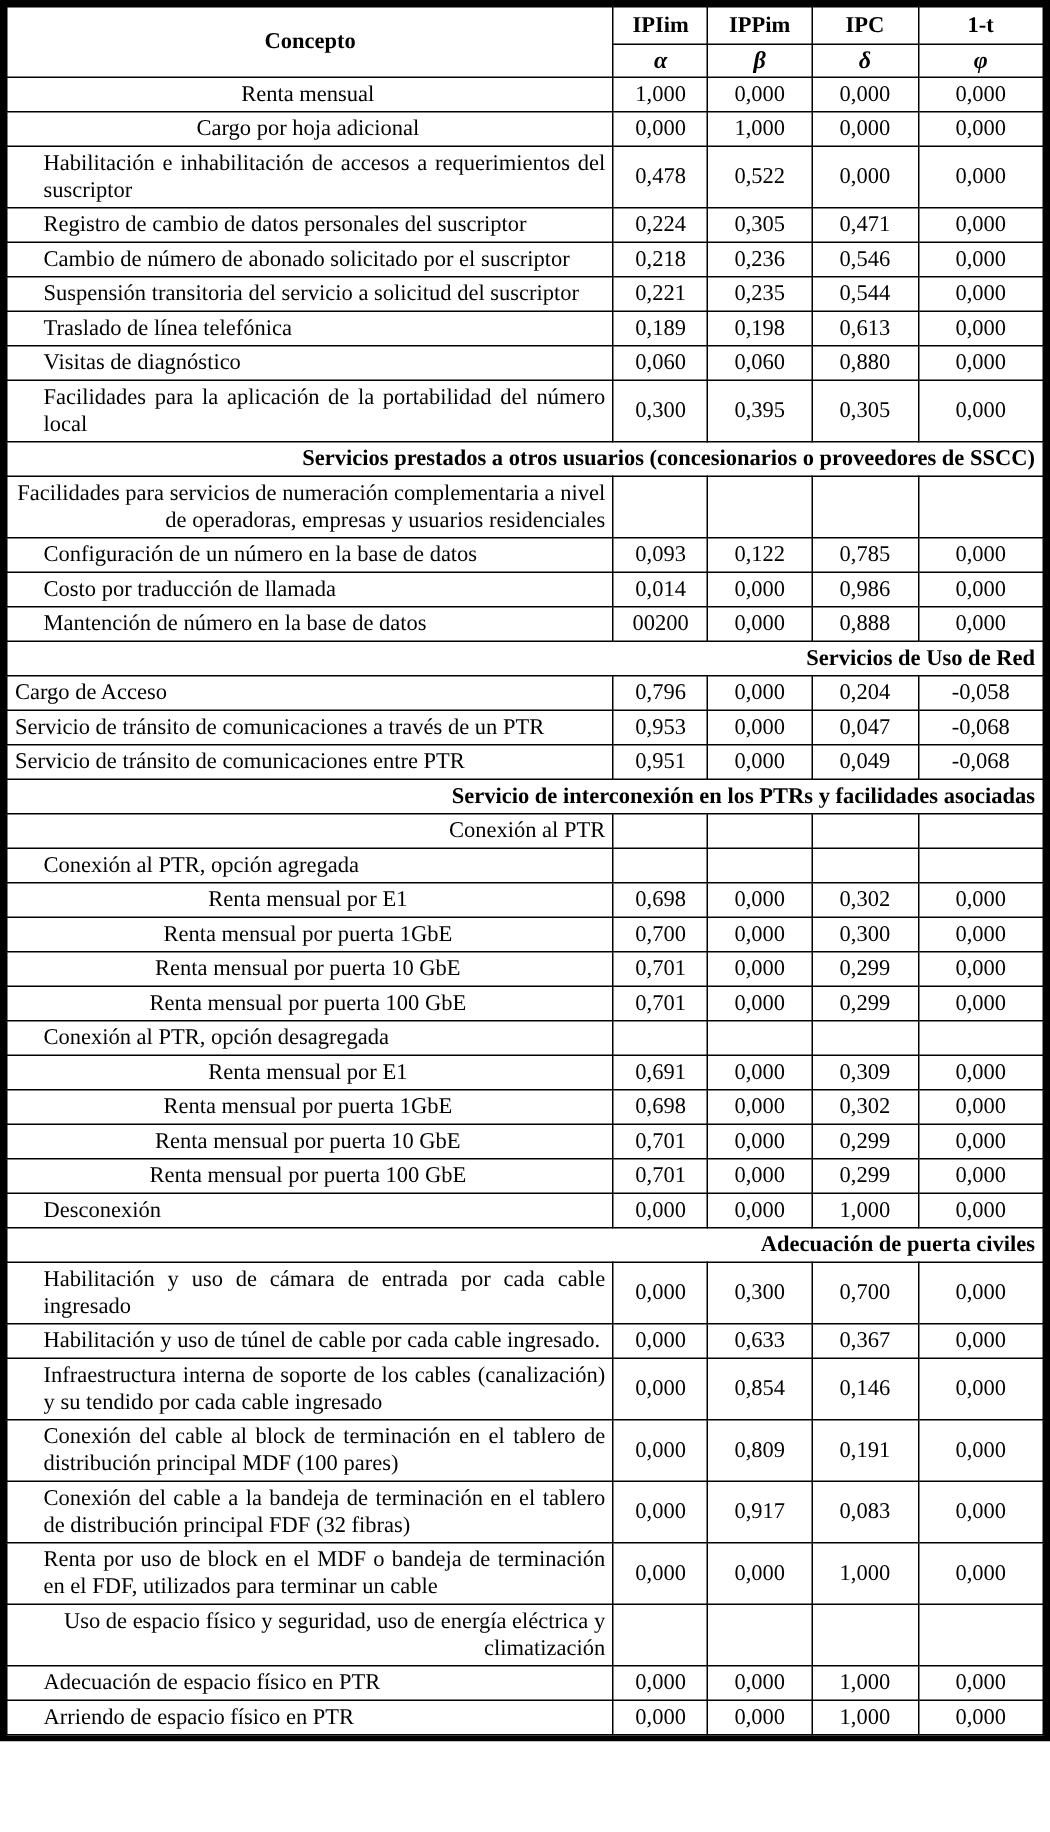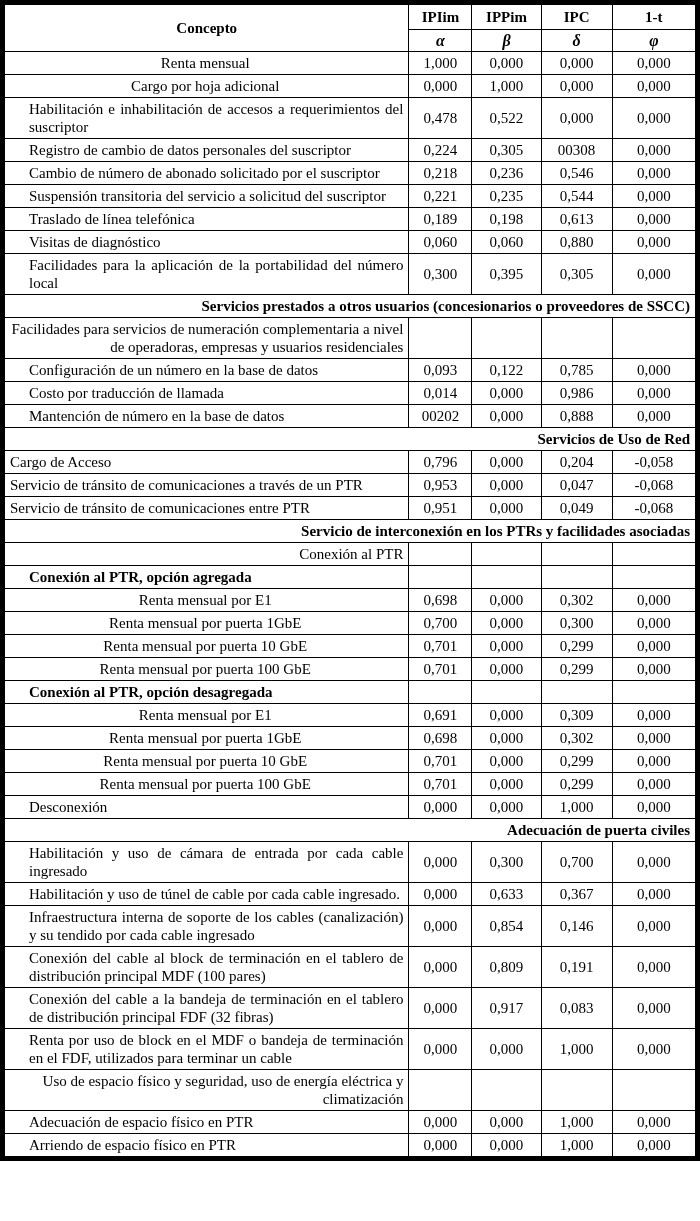--- a/index.html
+++ b/index.html
@@ -35,21 +35,21 @@
     font-style: italic;
     font-size: 16px;
     font-weight: bold;
     padding: 1px 2px;
   }
   td.v { text-align: center; }
   
   td.c.r  { text-align: center; padding-right: 8px; }
   td.c.l  { text-align: justify; padding-left: 24px; }
   td.c.lf { text-align: left; padding-left: 5px; }
-  td.c.le { text-align: left; padding-left: 24px; font-weight: bold; }
+  td.c.le { text-align: left; padding-left: 24px; }
   td.c.s  { font-weight: bold; text-align: right; padding-left: 3px; }
   td.c.be { font-weight: normal; text-align: right; padding-left: 3px; }
 </style>
 </head>
 <body>
 
 <div class="frame">
   <table>
     <colgroup>
       <col style="width:398px">
@@ -92,21 +92,21 @@
           <td class="c l">Habilitación e inhabilitación de accesos a requerimientos del suscriptor</td>
           <td class="v">0,478</td>
           <td class="v">0,522</td>
           <td class="v">0,000</td>
           <td class="v">0,000</td>
         </tr>
         <tr>
           <td class="c l">Registro de cambio de datos personales del suscriptor</td>
           <td class="v">0,224</td>
           <td class="v">0,305</td>
-          <td class="v">00308</td>
+          <td class="v">0,471</td>
           <td class="v">0,000</td>
         </tr>
         <tr>
           <td class="c l">Cambio de número de abonado solicitado por el suscriptor</td>
           <td class="v">0,218</td>
           <td class="v">0,236</td>
           <td class="v">0,546</td>
           <td class="v">0,000</td>
         </tr>
         <tr>
@@ -156,21 +156,21 @@
         </tr>
         <tr>
           <td class="c l">Costo por traducción de llamada</td>
           <td class="v">0,014</td>
           <td class="v">0,000</td>
           <td class="v">0,986</td>
           <td class="v">0,000</td>
         </tr>
         <tr>
           <td class="c l">Mantención de número en la base de datos</td>
-          <td class="v">00202</td>
+          <td class="v">00200</td>
           <td class="v">0,000</td>
           <td class="v">0,888</td>
           <td class="v">0,000</td>
         </tr>
         <tr>
           <td colspan="5" class="c s">Servicios de Uso de Red</td>
         </tr>
         <tr>
           <td class="c lf">Cargo de Acceso</td>
           <td class="v">0,796</td>

